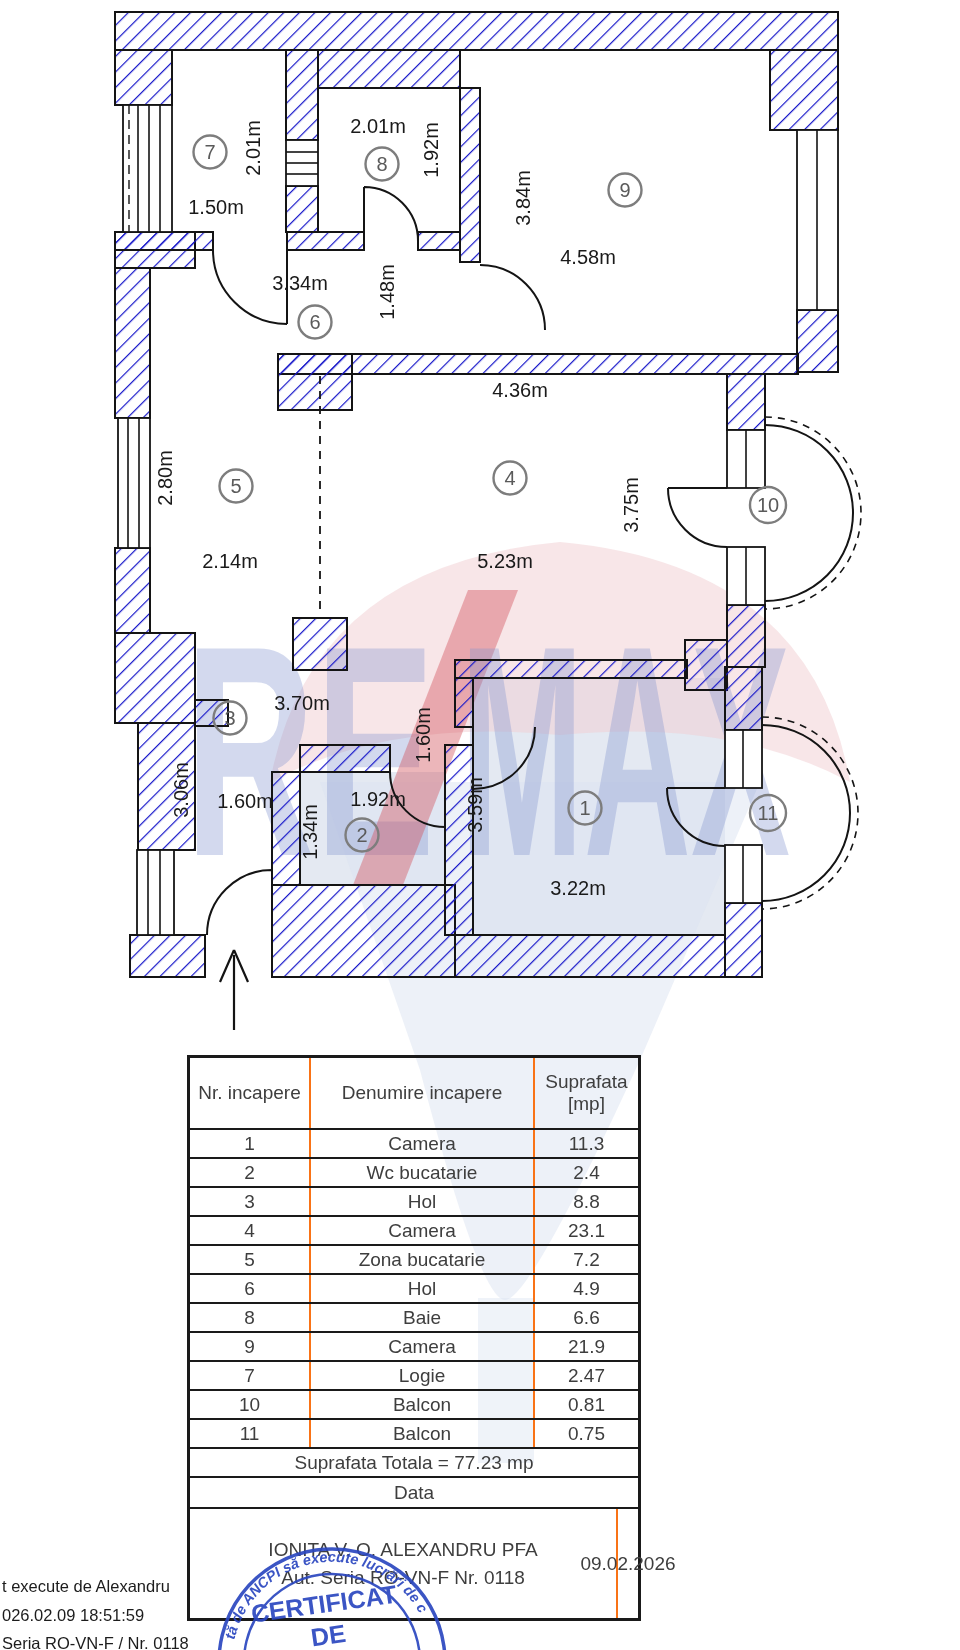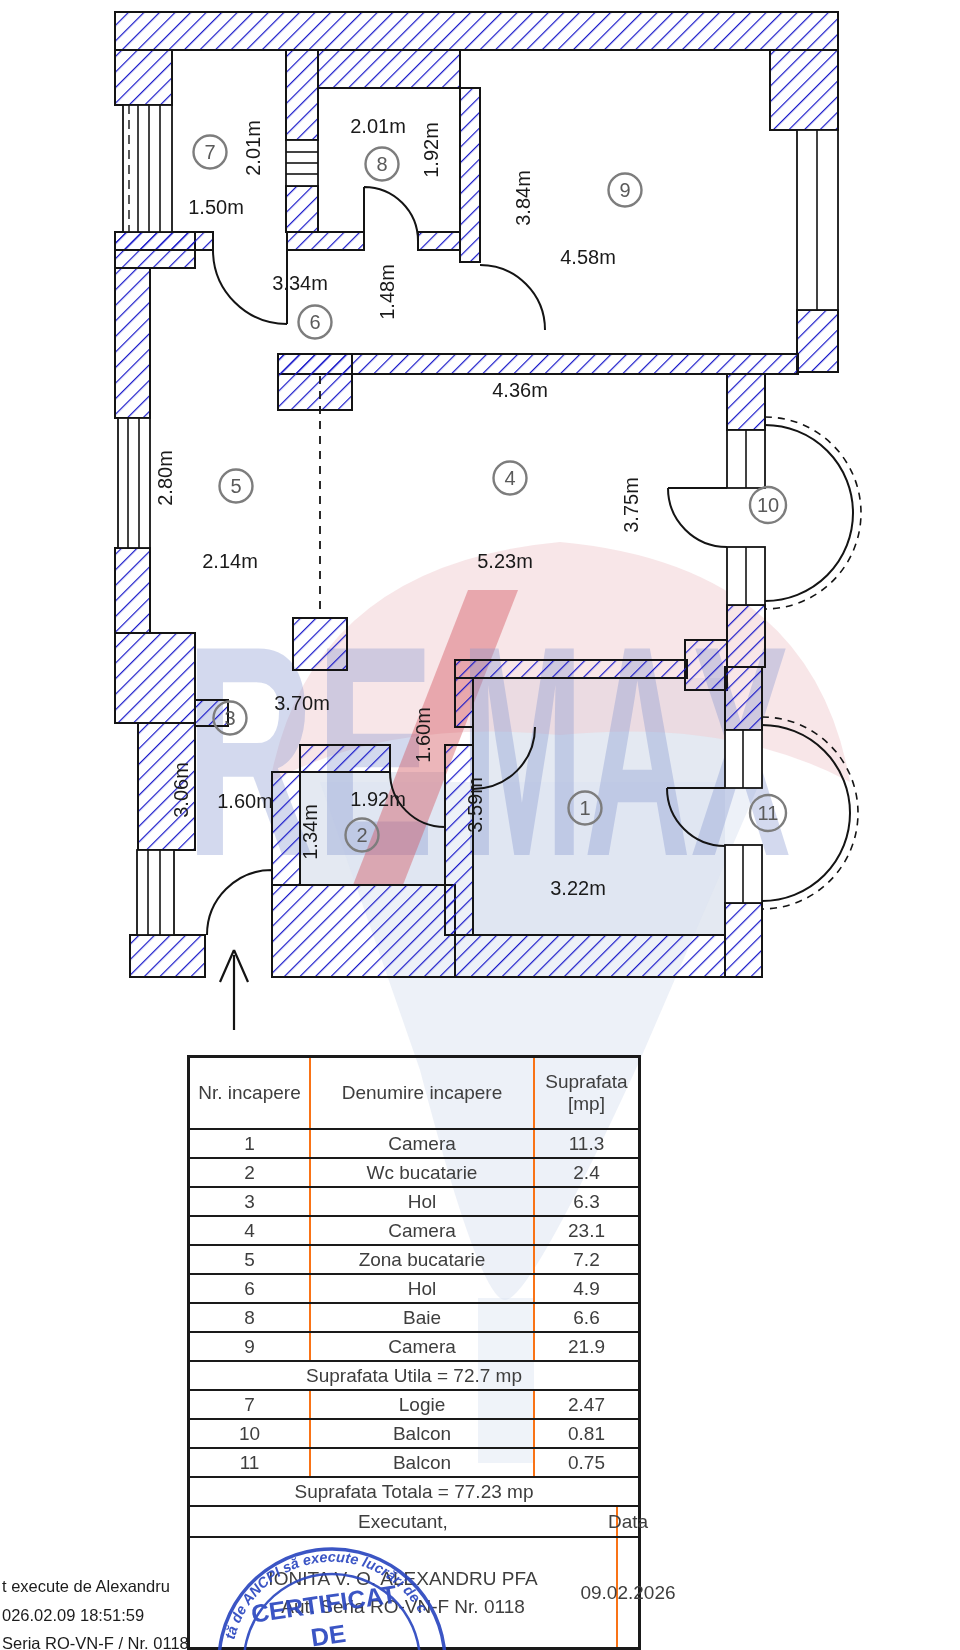--- a/index.html
+++ b/index.html
@@ -250,21 +250,21 @@
     <div class="tcell c3">11.3</div>
   </div>
   <div class="trow drow">
     <div class="tcell c1">2</div>
     <div class="tcell c2">Wc bucatarie</div>
     <div class="tcell c3">2.4</div>
   </div>
   <div class="trow drow">
     <div class="tcell c1">3</div>
     <div class="tcell c2">Hol</div>
-    <div class="tcell c3">6.3</div>
+    <div class="tcell c3">8.8</div>
   </div>
   <div class="trow drow">
     <div class="tcell c1">4</div>
     <div class="tcell c2">Camera</div>
     <div class="tcell c3">23.1</div>
   </div>
   <div class="trow drow">
     <div class="tcell c1">5</div>
     <div class="tcell c2">Zona bucatarie</div>
     <div class="tcell c3">7.2</div>
@@ -277,43 +277,39 @@
   <div class="trow drow">
     <div class="tcell c1">8</div>
     <div class="tcell c2">Baie</div>
     <div class="tcell c3">6.6</div>
   </div>
   <div class="trow drow">
     <div class="tcell c1">9</div>
     <div class="tcell c2">Camera</div>
     <div class="tcell c3">21.9</div>
   </div>
-  <div class="trow srow">
-    <div class="tcell cfull">Suprafata Utila = 72.7 mp</div>
-  </div>
   <div class="trow drow">
     <div class="tcell c1">7</div>
     <div class="tcell c2">Logie</div>
     <div class="tcell c3">2.47</div>
   </div>
   <div class="trow drow">
     <div class="tcell c1">10</div>
     <div class="tcell c2">Balcon</div>
     <div class="tcell c3">0.81</div>
   </div>
   <div class="trow drow">
     <div class="tcell c1">11</div>
     <div class="tcell c2">Balcon</div>
     <div class="tcell c3">0.75</div>
   </div>
   <div class="trow srow">
     <div class="tcell cfull">Suprafata Totala = 77.23 mp</div>
   </div>
   <div class="trow erow">
-    <div class="tcell cexe">Executant,</div>
     <div class="tcell cdata">Data</div>
   </div>
   <div class="trow sigrow">
     <div class="tcell cexe sigcell">
       <div>IONITA V. O. ALEXANDRU PFA</div>
       <div>Aut. Seria RO-VN-F Nr. 0118</div>
     </div>
     <div class="tcell cdata">09.02.2026</div>
   </div>
 </div>

